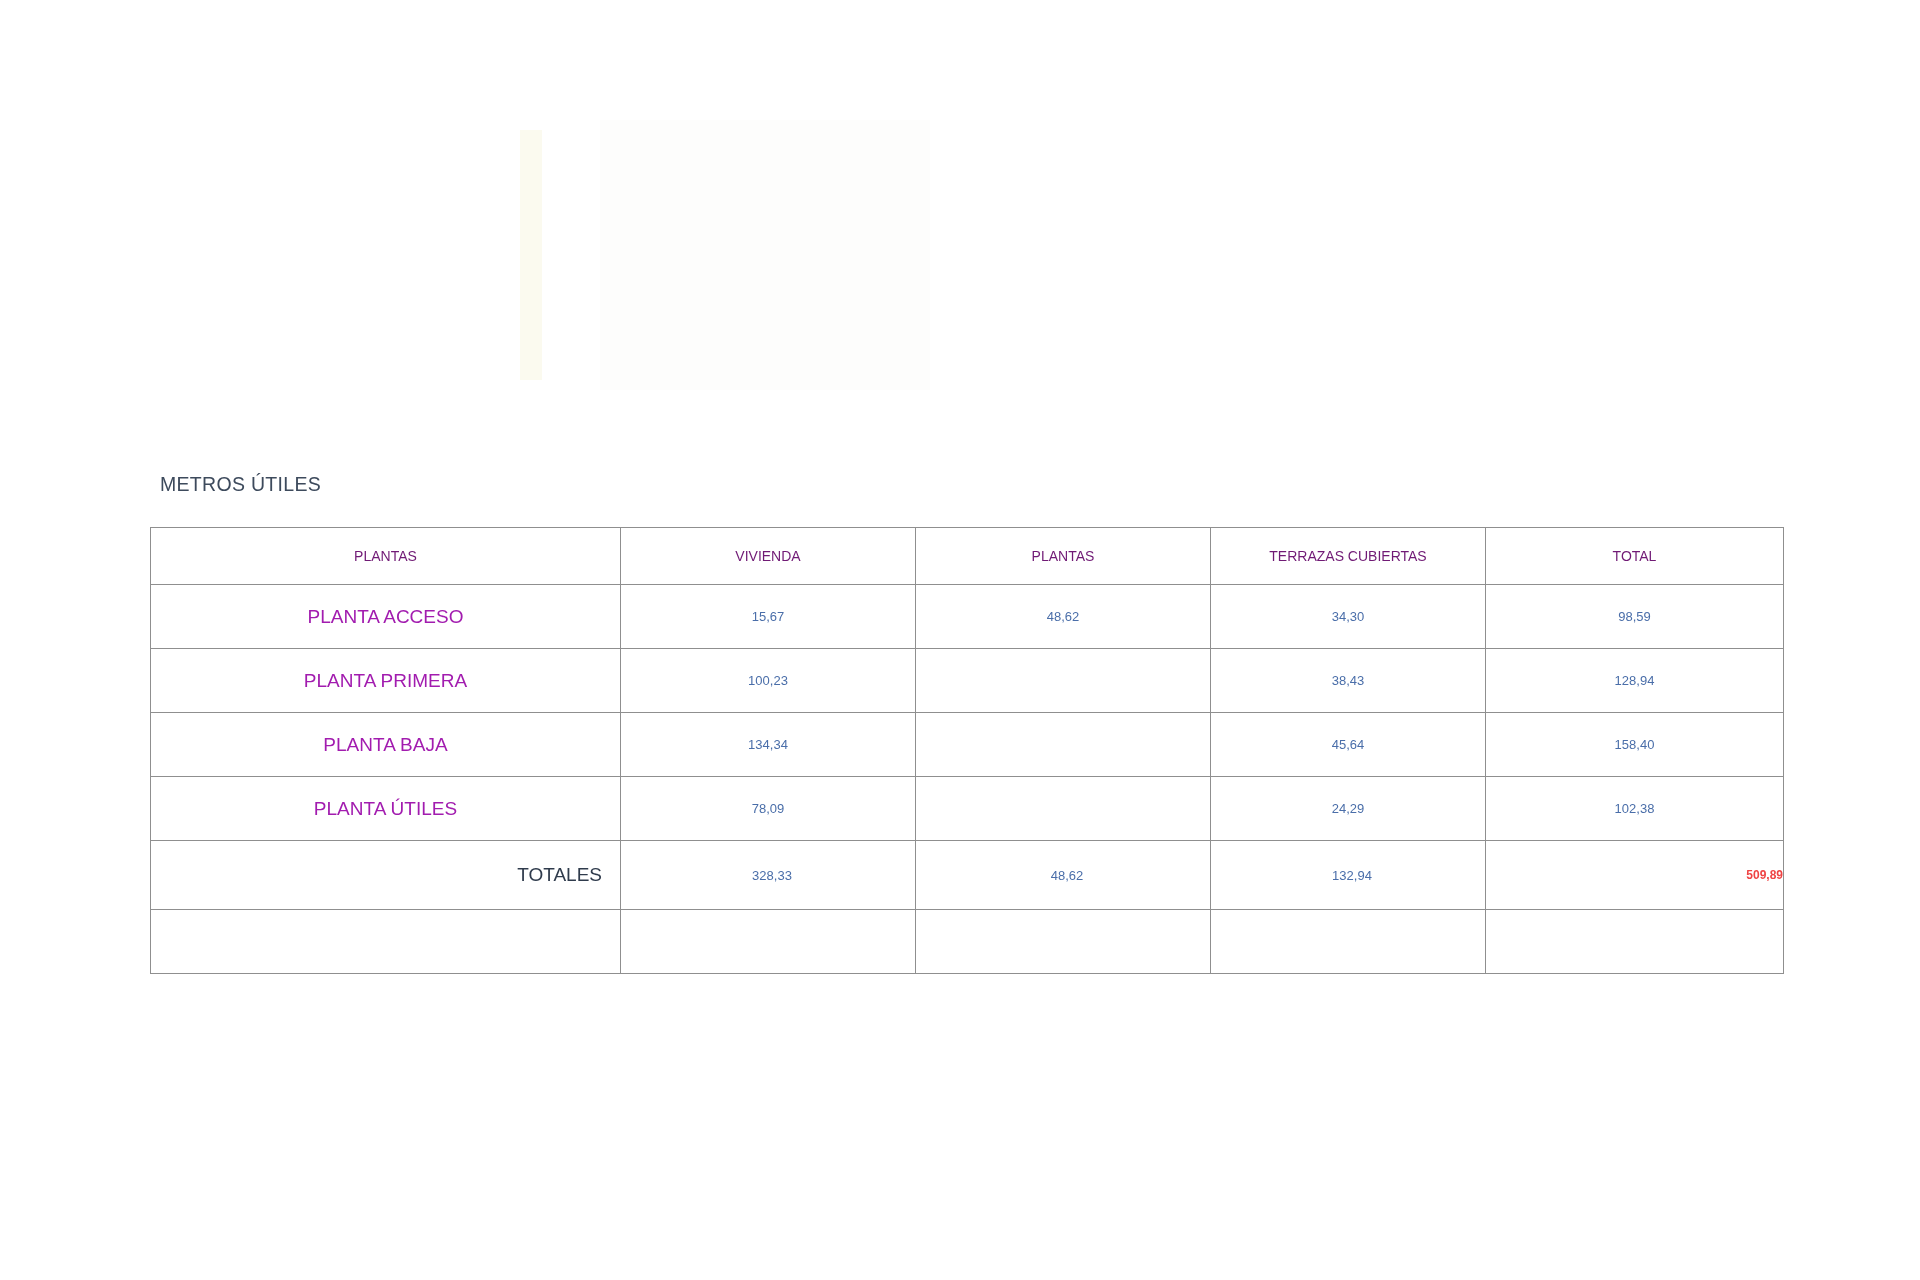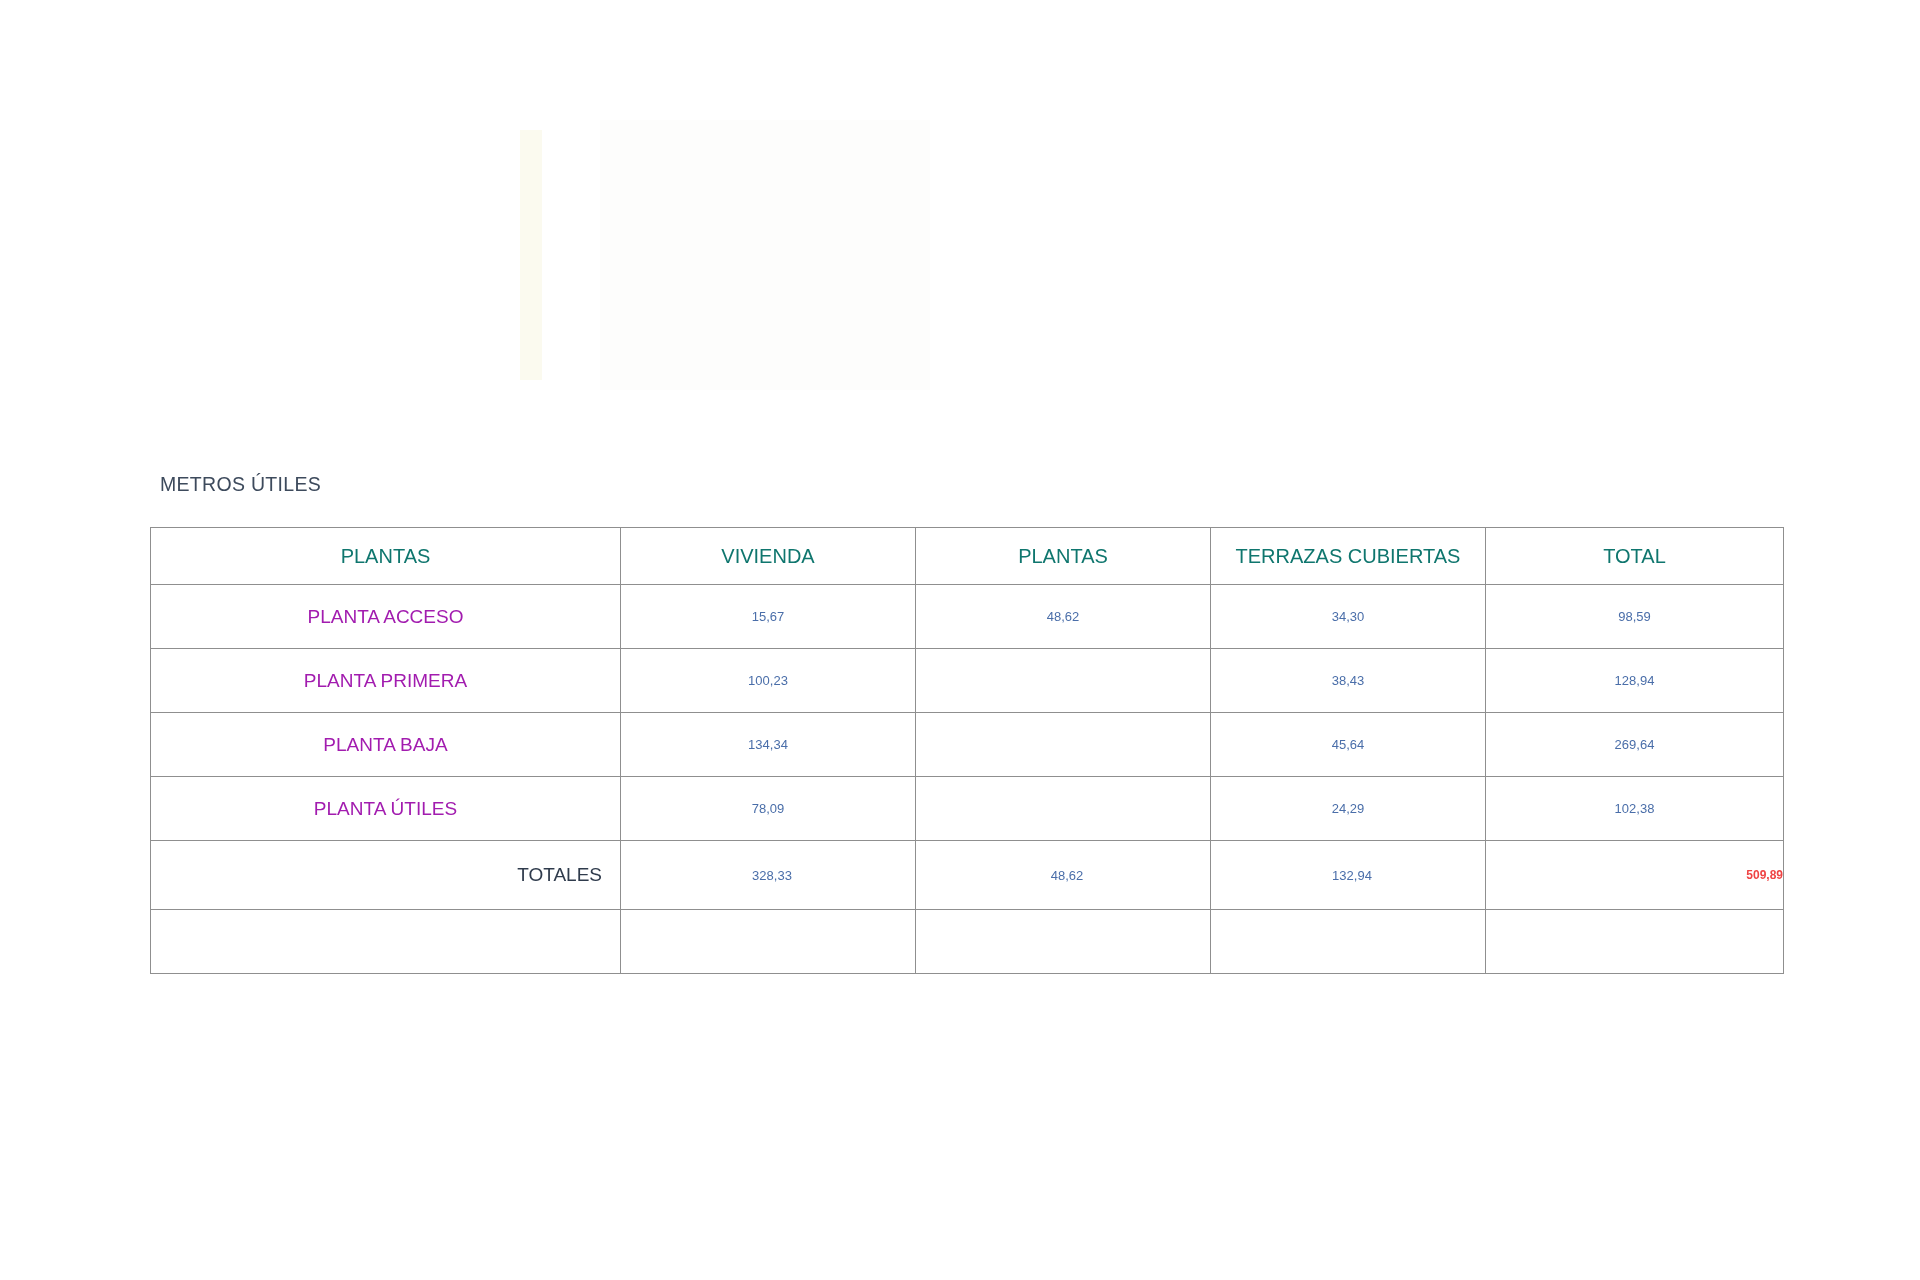--- a/index.html
+++ b/index.html
@@ -62,22 +62,22 @@
   table.metros td {
     border: 1px solid #8f8f8f;
     height: 63px;
     vertical-align: middle;
     text-align: center;
     font-size: 19px;
     color: #3e4e62;
     padding: 0;
   }
   table.metros tr.header-row td {
-    color: #0f766e;
-    font-size: 20px;
+    color: #701a75;
+    font-size: 14px;
     height: 56px;
   }
   table.metros td.num {
     color: #4a6ea9;
     font-size: 13px;
   }
   table.metros td.label {
     color: #a21caf;
   }
   tr.totals-row td.totals-label {
@@ -150,21 +150,21 @@
           <td class="num"></td>
           <td class="num">38,43</td>
           <td class="num">128,94</td>
         </tr>
 
         <tr>
           <td class="label">PLANTA BAJA</td>
           <td class="num">134,34</td>
           <td class="num"></td>
           <td class="num">45,64</td>
-          <td class="num">269,64</td>
+          <td class="num">158,40</td>
         </tr>
 
         <tr>
           <td class="label">PLANTA ÚTILES</td>
           <td class="num">78,09</td>
           <td class="num"></td>
           <td class="num">24,29</td>
           <td class="num">102,38</td>
         </tr>
 

